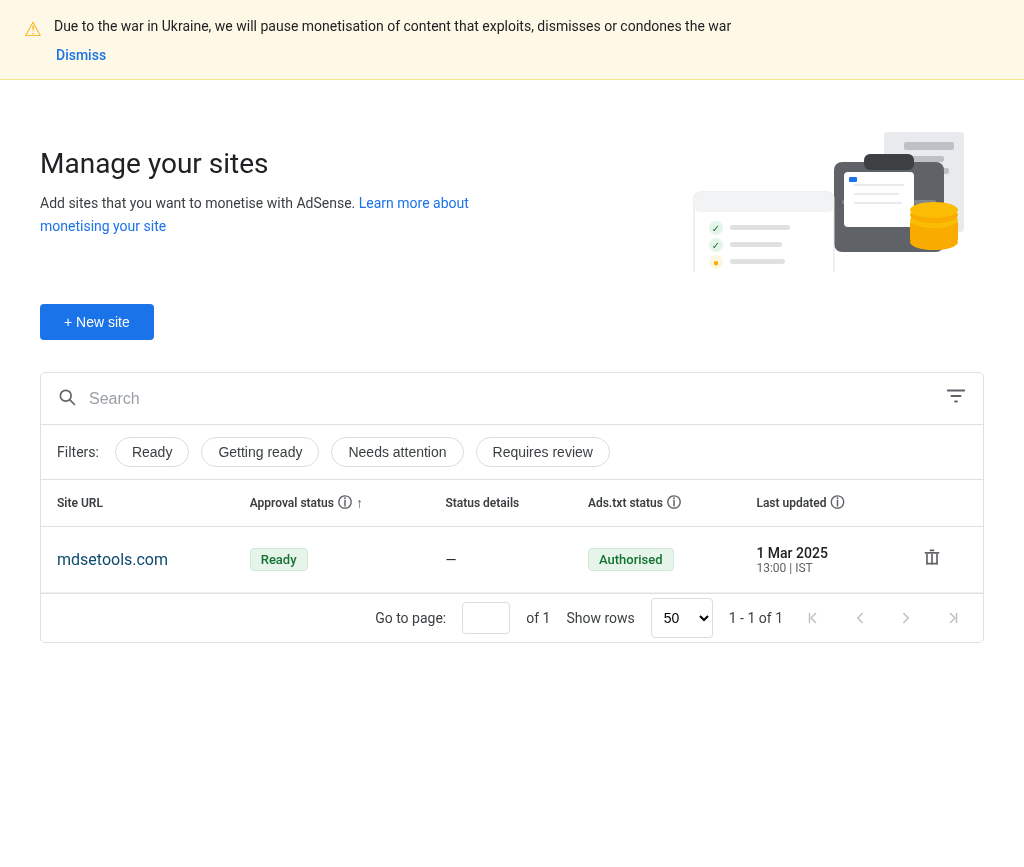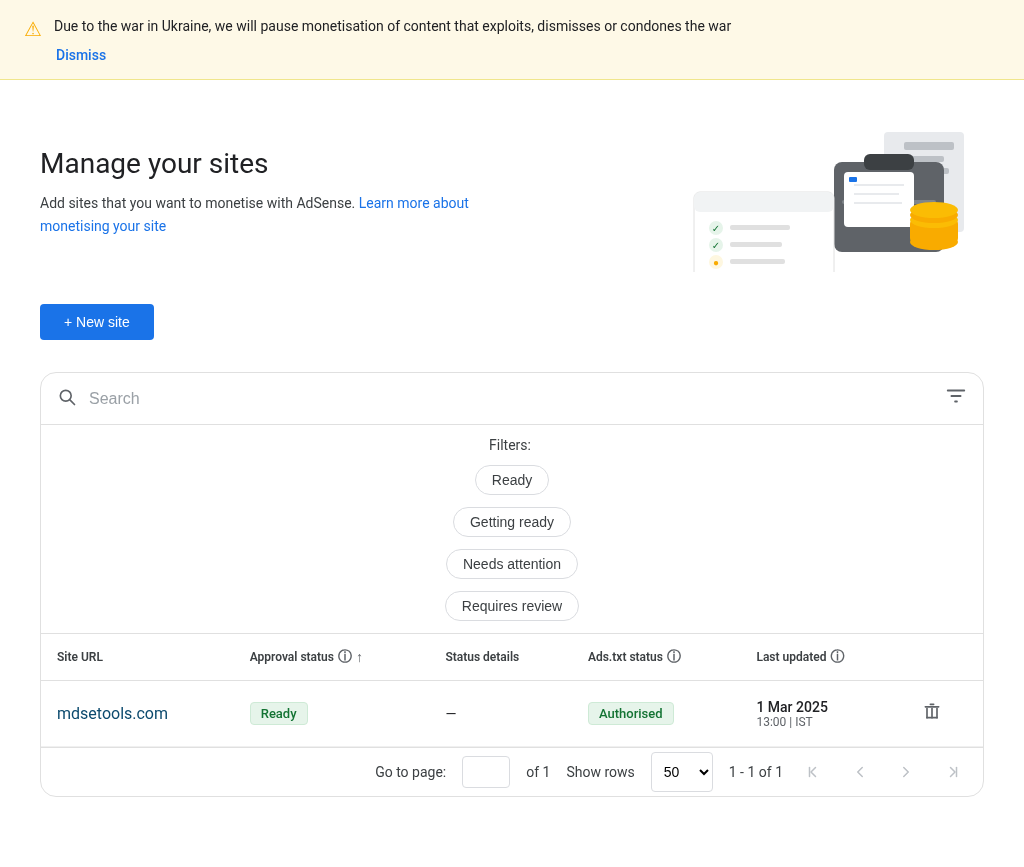--- a/index.html
+++ b/index.html
@@ -88,21 +88,21 @@
       cursor: pointer;
       display: flex;
       align-items: center;
       gap: 8px;
       margin-bottom: 32px;
     }
 
     
     .table-card {
       border: 1px solid #e0e0e0;
-      border-radius: 16px;
+      border-radius: 5px;
       overflow: hidden;
       margin-bottom: 0;
     }
 
     
     .search-bar {
       display: flex;
       align-items: center;
       padding: 12px 16px;
       border-bottom: 1px solid #e0e0e0;
@@ -128,21 +128,20 @@
       font-size: 20px;
     }
 
     
     .filters-row {
       display: flex;
       align-items: center;
       gap: 12px;
       padding: 12px 16px;
       border-bottom: 1px solid #e0e0e0;
-      flex-direction: column;
     }
     .filters-label {
       font-size: 14px;
       color: #3c4043;
       margin-right: 4px;
     }
     .filter-chip {
       border: 1px solid #dadce0;
       border-radius: 16px;
       padding: 6px 16px;

